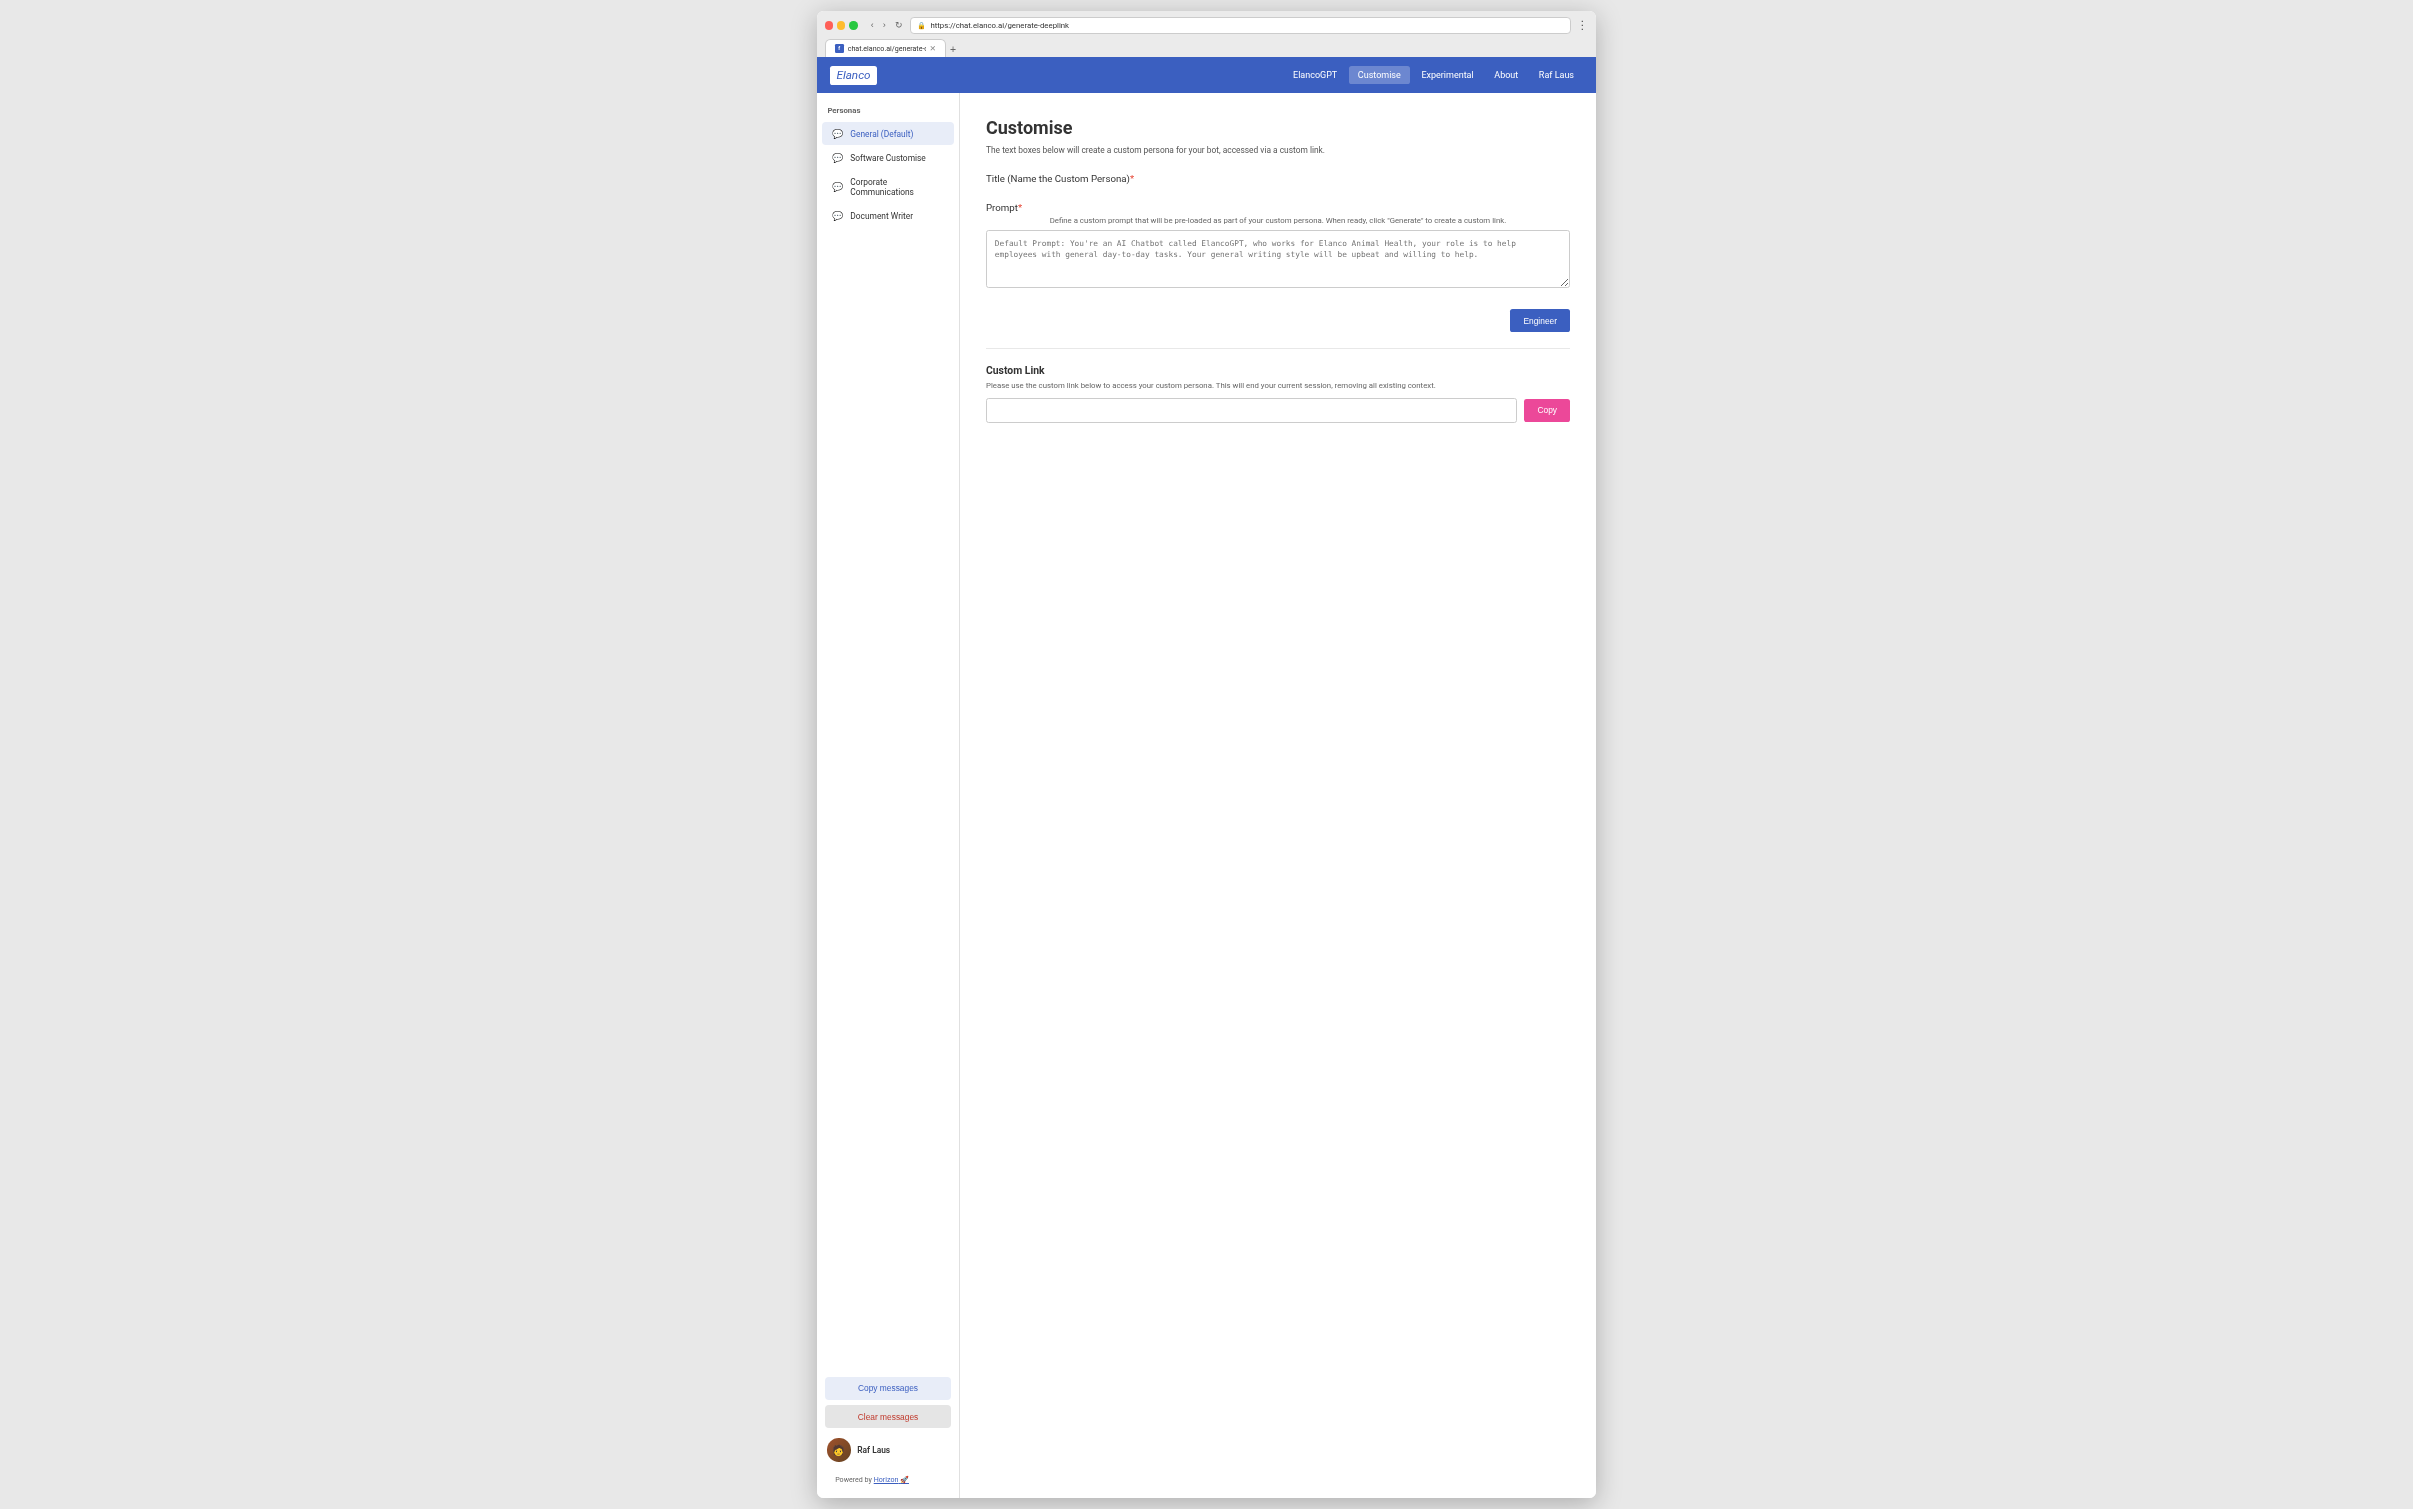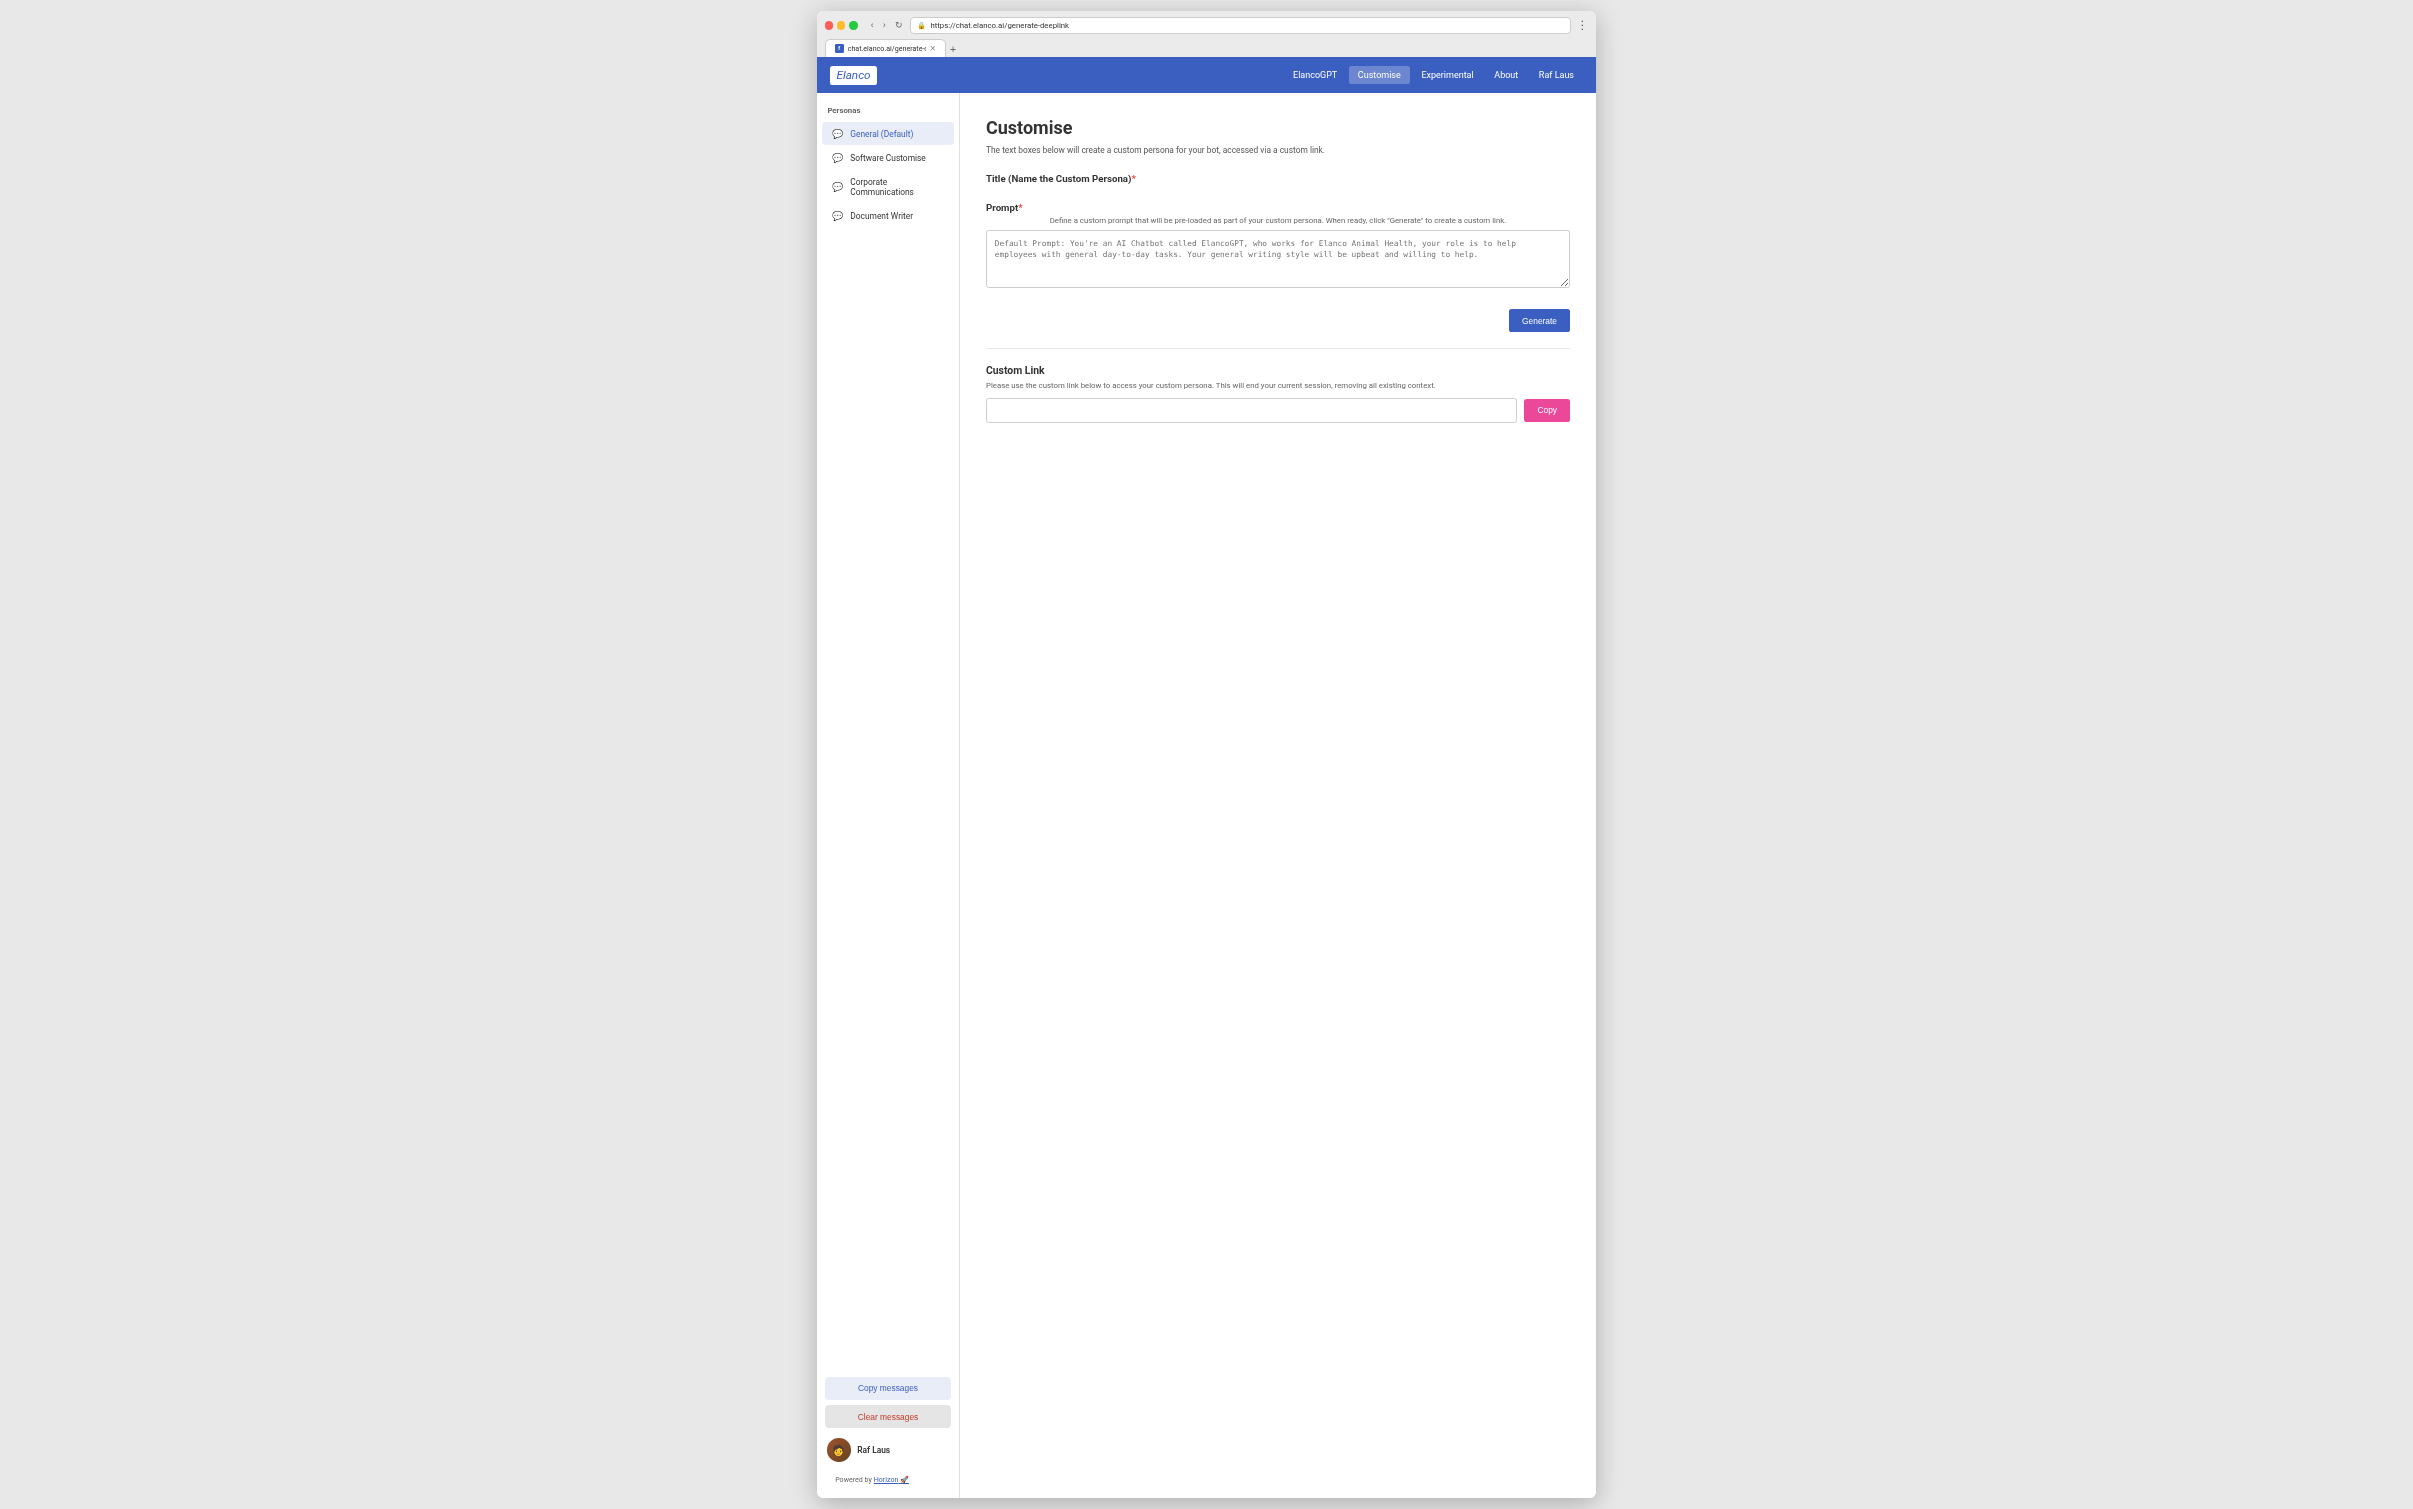--- a/index.html
+++ b/index.html
@@ -91,21 +91,21 @@
     .powered-by { font-size: 7.1px; color: #666; padding: 2.6px 10.4px 6.5px; }
     .horizon-link { color: #3b5fc0; text-decoration: underline; }
 
     
     .main-content { flex: 1; padding: 23.4px 26px; overflow-y: auto; background: #fff; }
     .page-title { font-size: 18px; font-weight: 700; color: #333; margin-bottom: 7.8px; }
     .page-desc { font-size: 8.4px; color: #555; margin-bottom: 18px; }
 
     .form-section { margin-bottom: 18px; }
     .field-label {
-      font-size: 9.7px; font-weight: 700; color: #333; margin-bottom: 2.6px; display: flex; align-items: center; gap: 0;
+      font-size: 9.7px; font-weight: 400; color: #333; margin-bottom: 2.6px; display: flex; align-items: center; gap: 0;
     }
     .required-star { color: #e74c3c; }
     .field-desc { font-size: 7.8px; color: #666; margin-bottom: 5.2px; text-align: center; }
     .text-input {
       width: 100%; border: 0.6px solid #ccc; border-radius: 2.6px; padding: 6.5px 7.8px;
       font-size: 8.4px; color: #333; outline: none;
     }
     .text-area {
       width: 100%; border: 0.6px solid #ccc; border-radius: 2.6px; padding: 6.5px 7.8px;
       font-size: 7.8px; color: #aaa; min-height: 58px; resize: vertical; outline: none; line-height: 1.5;
@@ -233,21 +233,21 @@
       <div class="form-section">
         <div class="field-label">
           <span>Prompt</span>
           <span class="required-star">*</span>
         </div>
         <p class="field-desc">Define a custom prompt that will be pre-loaded as part of your custom persona. When ready, click "Generate" to create a custom link.</p>
         <textarea class="text-area" placeholder="Default Prompt: You're an AI Chatbot called ElancoGPT, who works for Elanco Animal Health, your role is to help employees with general day-to-day tasks. Your general writing style will be upbeat and willing to help." style=""></textarea>
       </div>
 
       <div class="clearfix">
-        <button class="btn-generate">Generate</button>
+        <button class="btn-generate">Engineer</button>
       </div>
 
       <hr class="section-divider">
 
       <div class="custom-link-section">
         <div class="custom-link-title">Custom Link</div>
         <p class="custom-link-desc">Please use the custom link below to access your custom persona. This will end your current session, removing all existing context.</p>
         <div class="link-input-row">
           <input class="link-input" type="text" value="" style="">
           <button class="btn-copy">Copy</button>

